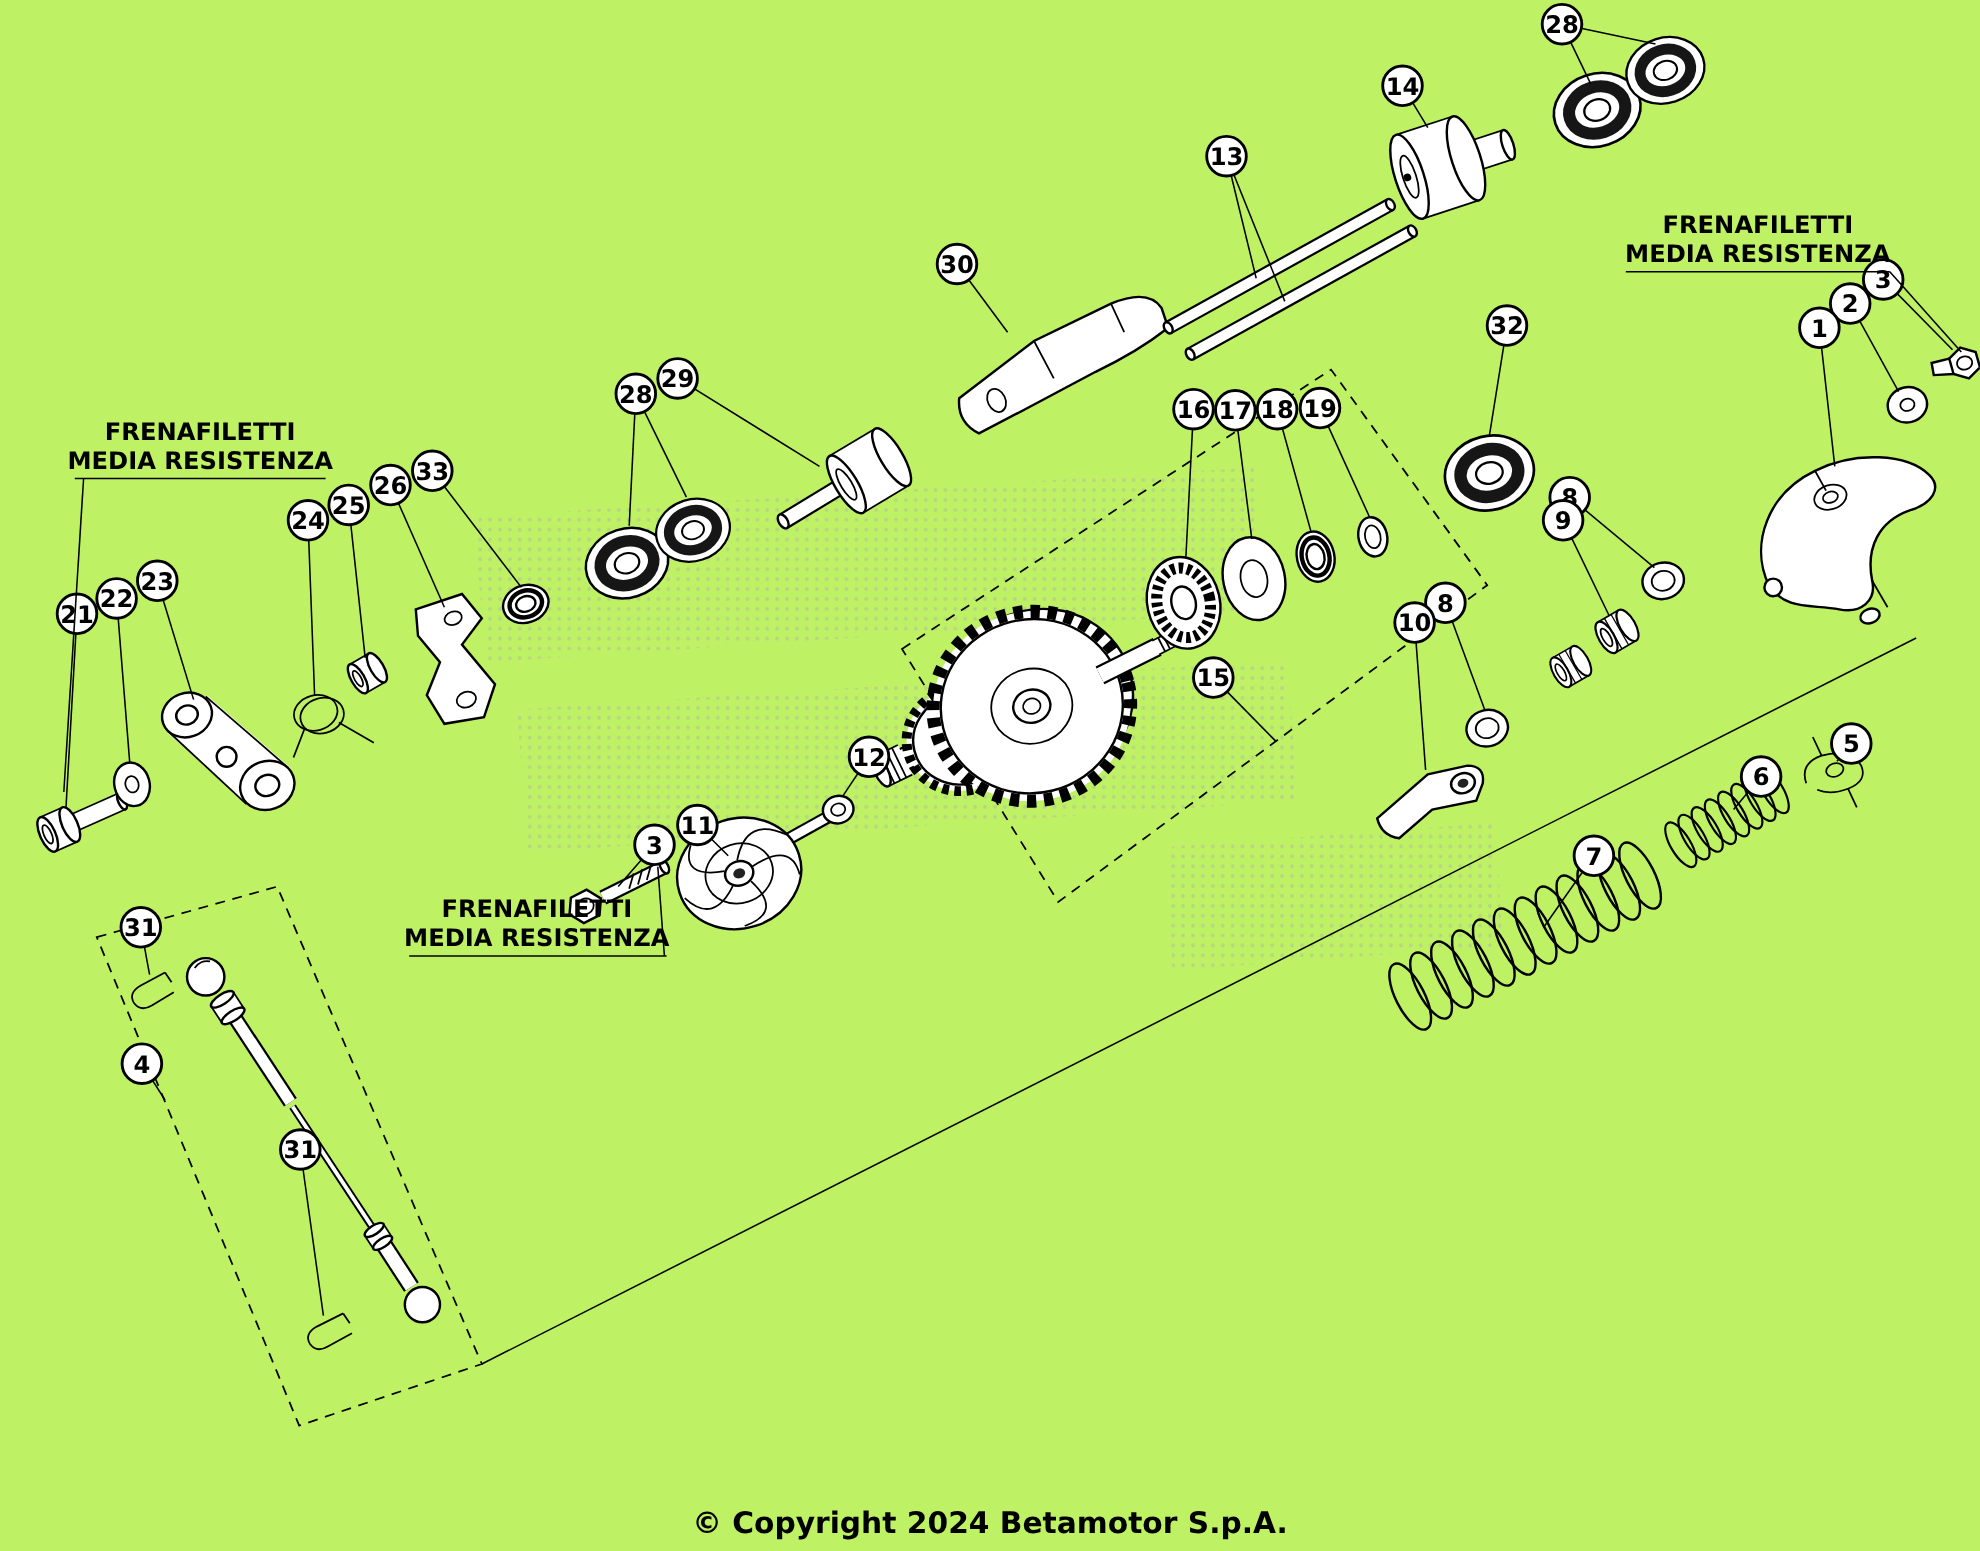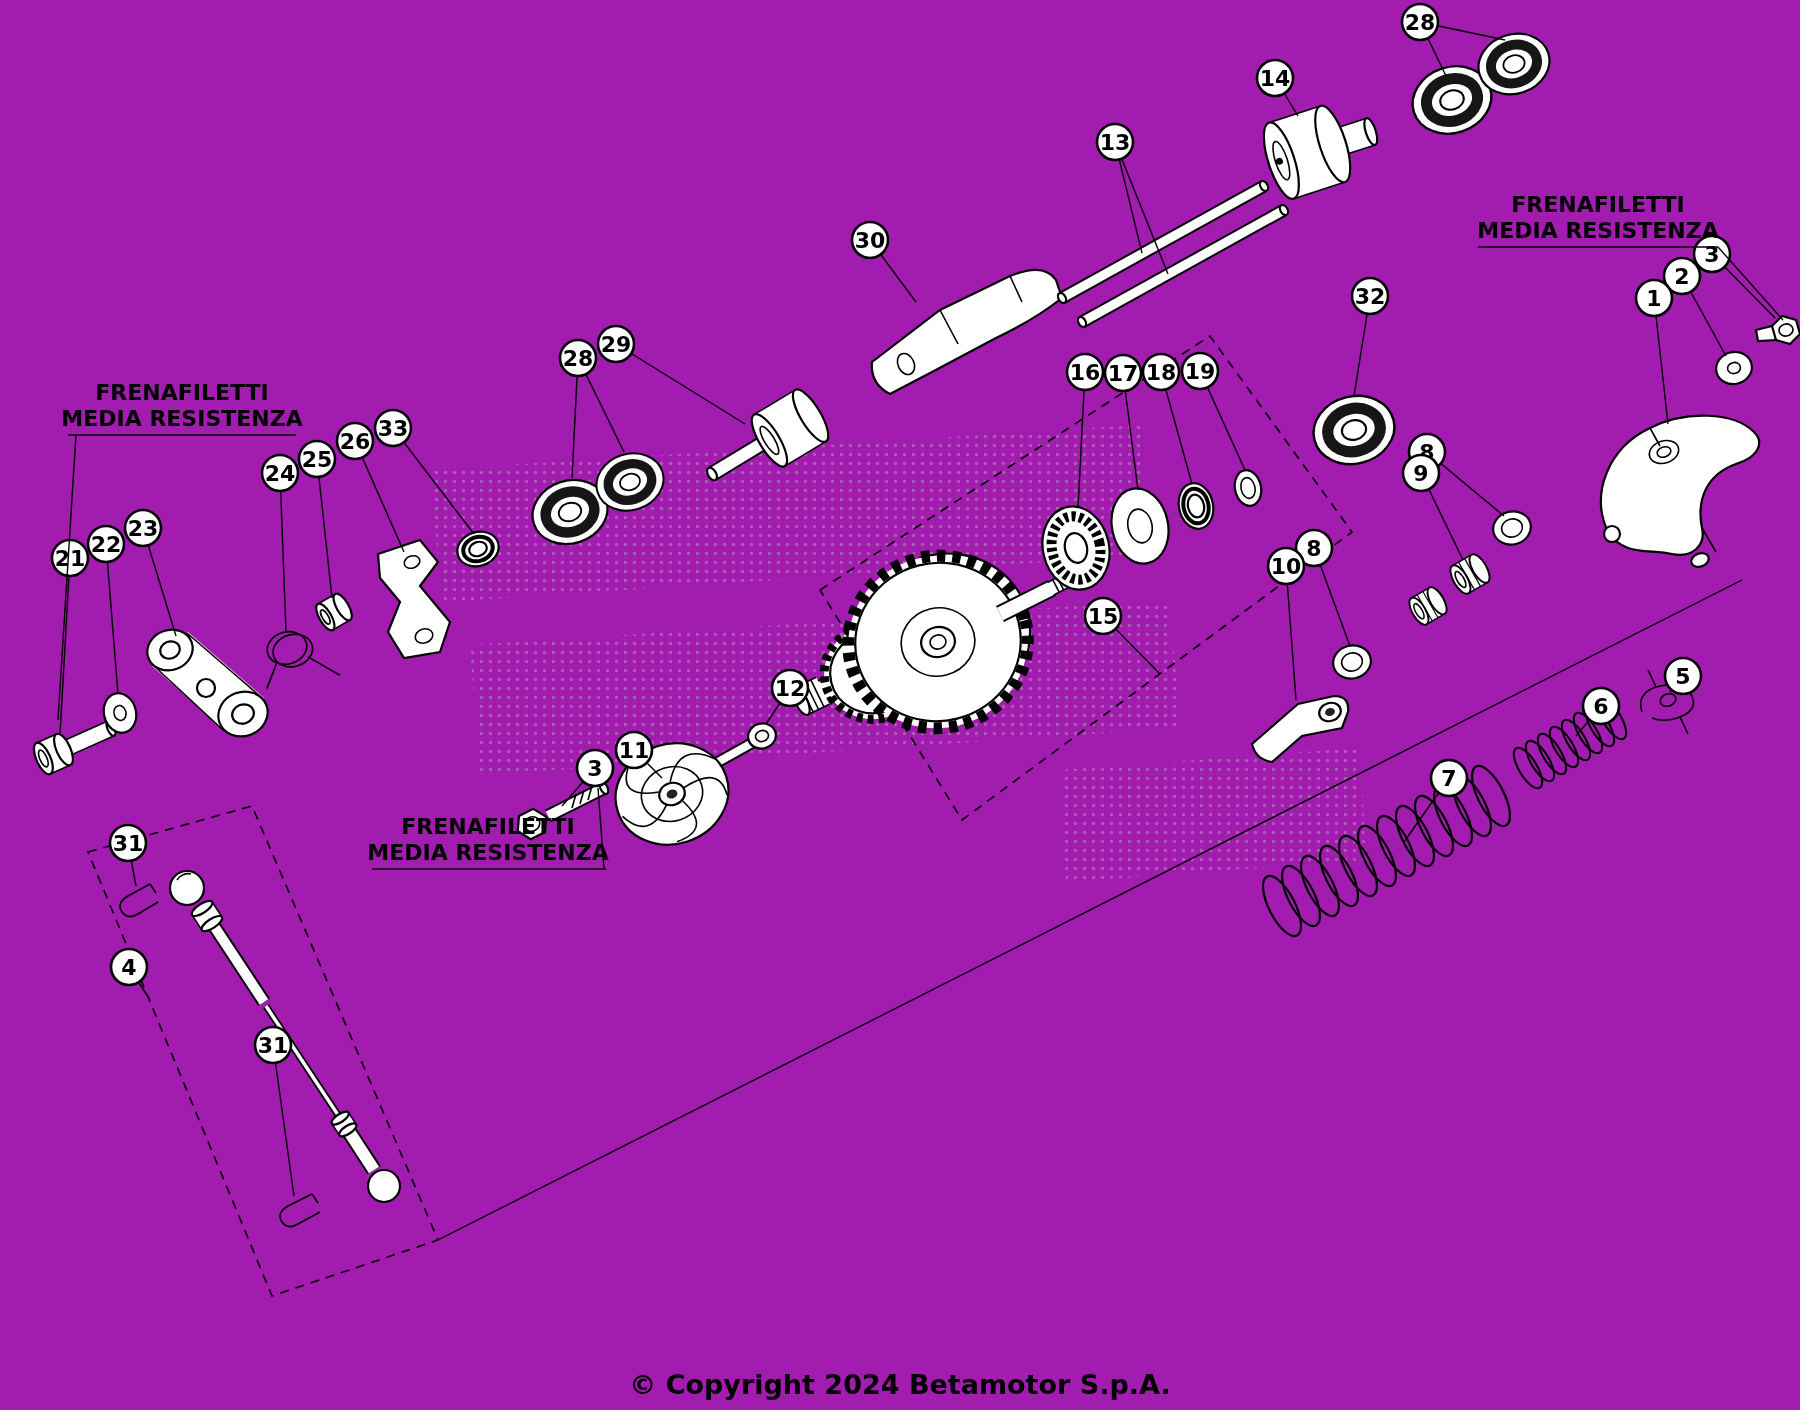--- a/index.html
+++ b/index.html
@@ -1,17 +1,17 @@
 <!DOCTYPE html>
 <html><head>
 <meta charset="utf-8">
 <style>
   *{box-sizing:border-box}
   html,body{margin:0;padding:0;background:#fff}
-  .stage{position:relative;width:1800px;height:1410px;background:#a21caf;overflow:hidden;
+  .stage{position:relative;width:1800px;height:1410px;background:#bef264;overflow:hidden;
          font-family:"DejaVu Sans","Liberation Sans",sans-serif}
   svg{display:block}
   .outline{fill:#fff;stroke:#000;stroke-width:2.2}
   .thin{fill:none;stroke:#000;stroke-width:1.6}
   .rod-out{stroke:#000}
   .rod-in{stroke:#fff}
   .leader{stroke:#000;stroke-width:1.4;fill:none}
   .dashbox{fill:none;stroke:#000;stroke-width:1.6;stroke-dasharray:9 7}
   .callout-circle{fill:#fff;stroke:#000;stroke-width:2.6}
   .callout-text{font:bold 22px "DejaVu Sans",sans-serif;text-anchor:middle;fill:#000}

